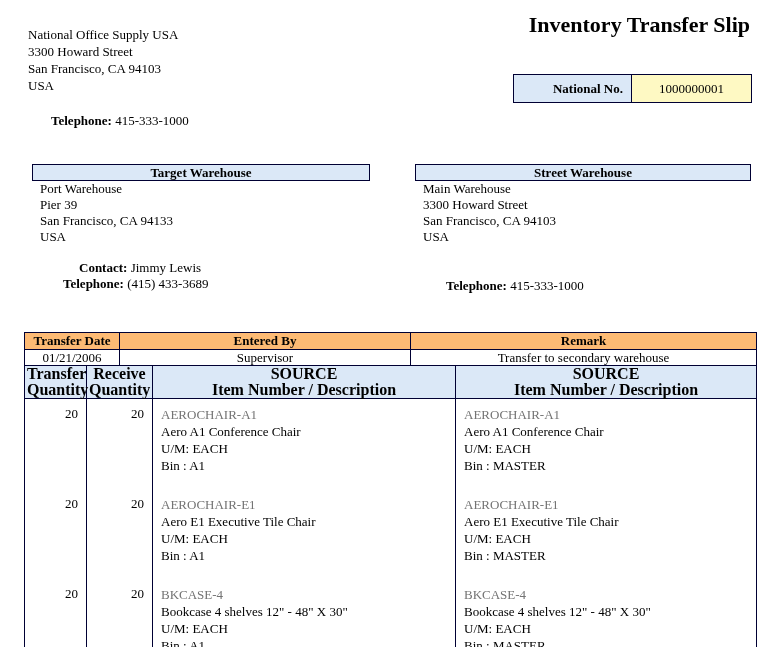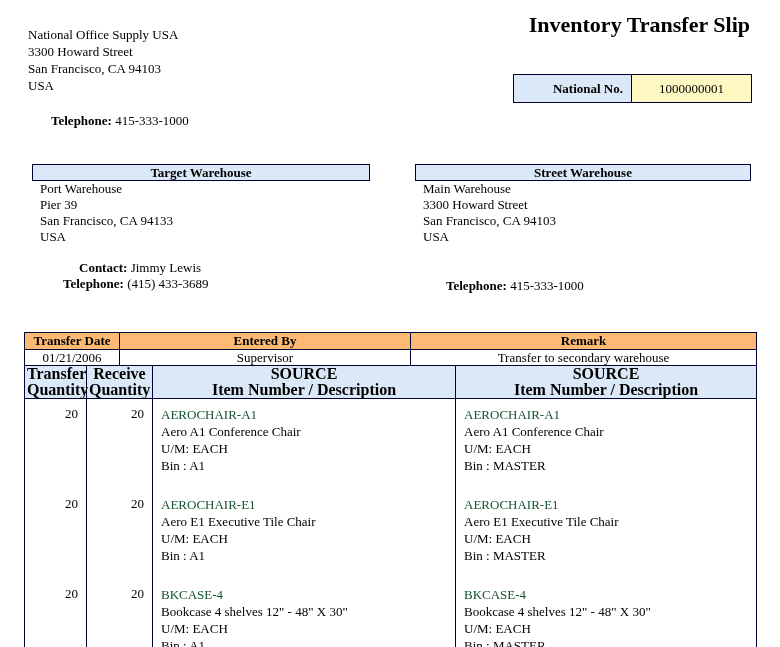--- a/index.html
+++ b/index.html
@@ -42,21 +42,21 @@
   .items-table { position:absolute; left:24px; top:365px; width:732px; border-collapse:collapse; table-layout:fixed; }
   .items-table tr.hdr td { border:1px solid #000033; background:#dbe8f7; font-weight:bold; text-align:center; height:33px; line-height:16px; font-size:16px; padding:0 2px; }
   .items-table tr.item td {
     border-left:1px solid #000033; border-right:1px solid #000033;
     border-top:none; border-bottom:none;
     vertical-align:top; font-size:13px;
   }
   .items-table td.qty { text-align:right; padding:7px 8px 15px 2px; }
   .items-table td.desc { padding:7px 2px 15px 8px; line-height:17px; }
   .items-table tr.item:last-child td { padding-bottom:40px; }
-  .item-no { color:#14532d; }
+  .item-no { color:#737373; }
 </style>
 </head>
 <body>
 
 <div class="page">
 
   <div class="company-block">
     <div>National Office Supply USA</div>
     <div>3300 Howard Street</div>
     <div>San Francisco, CA 94103</div>

